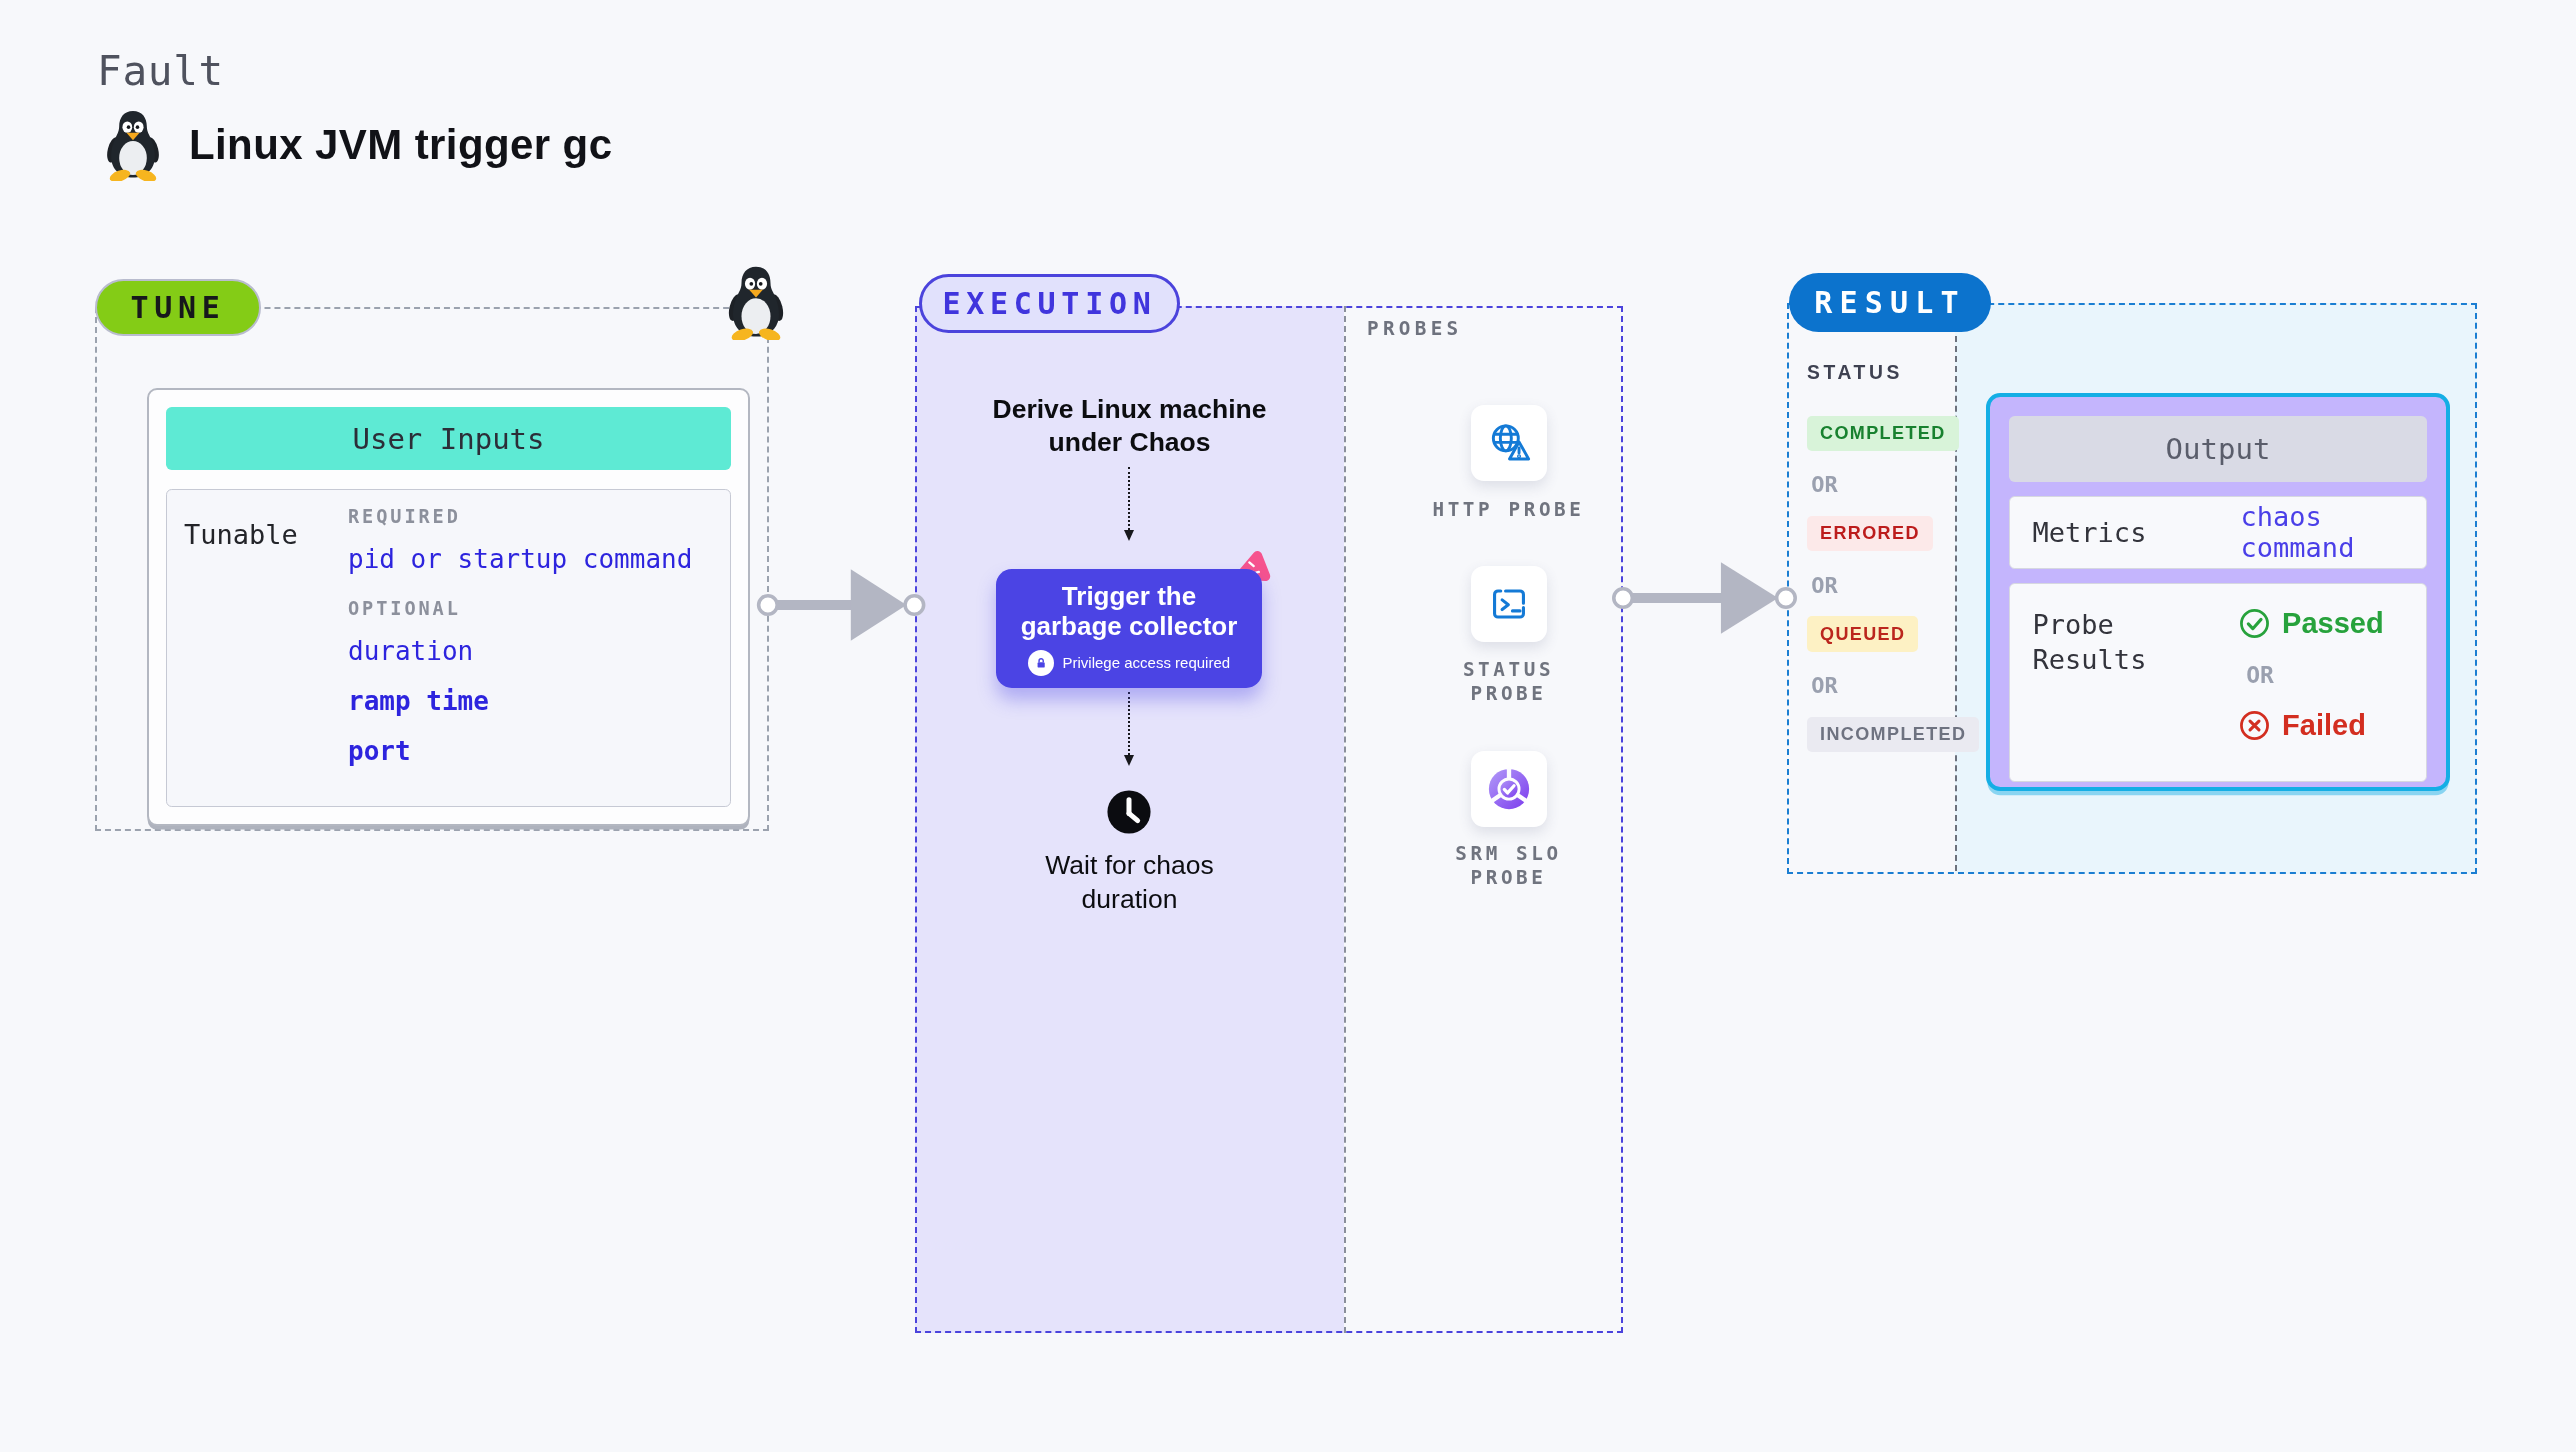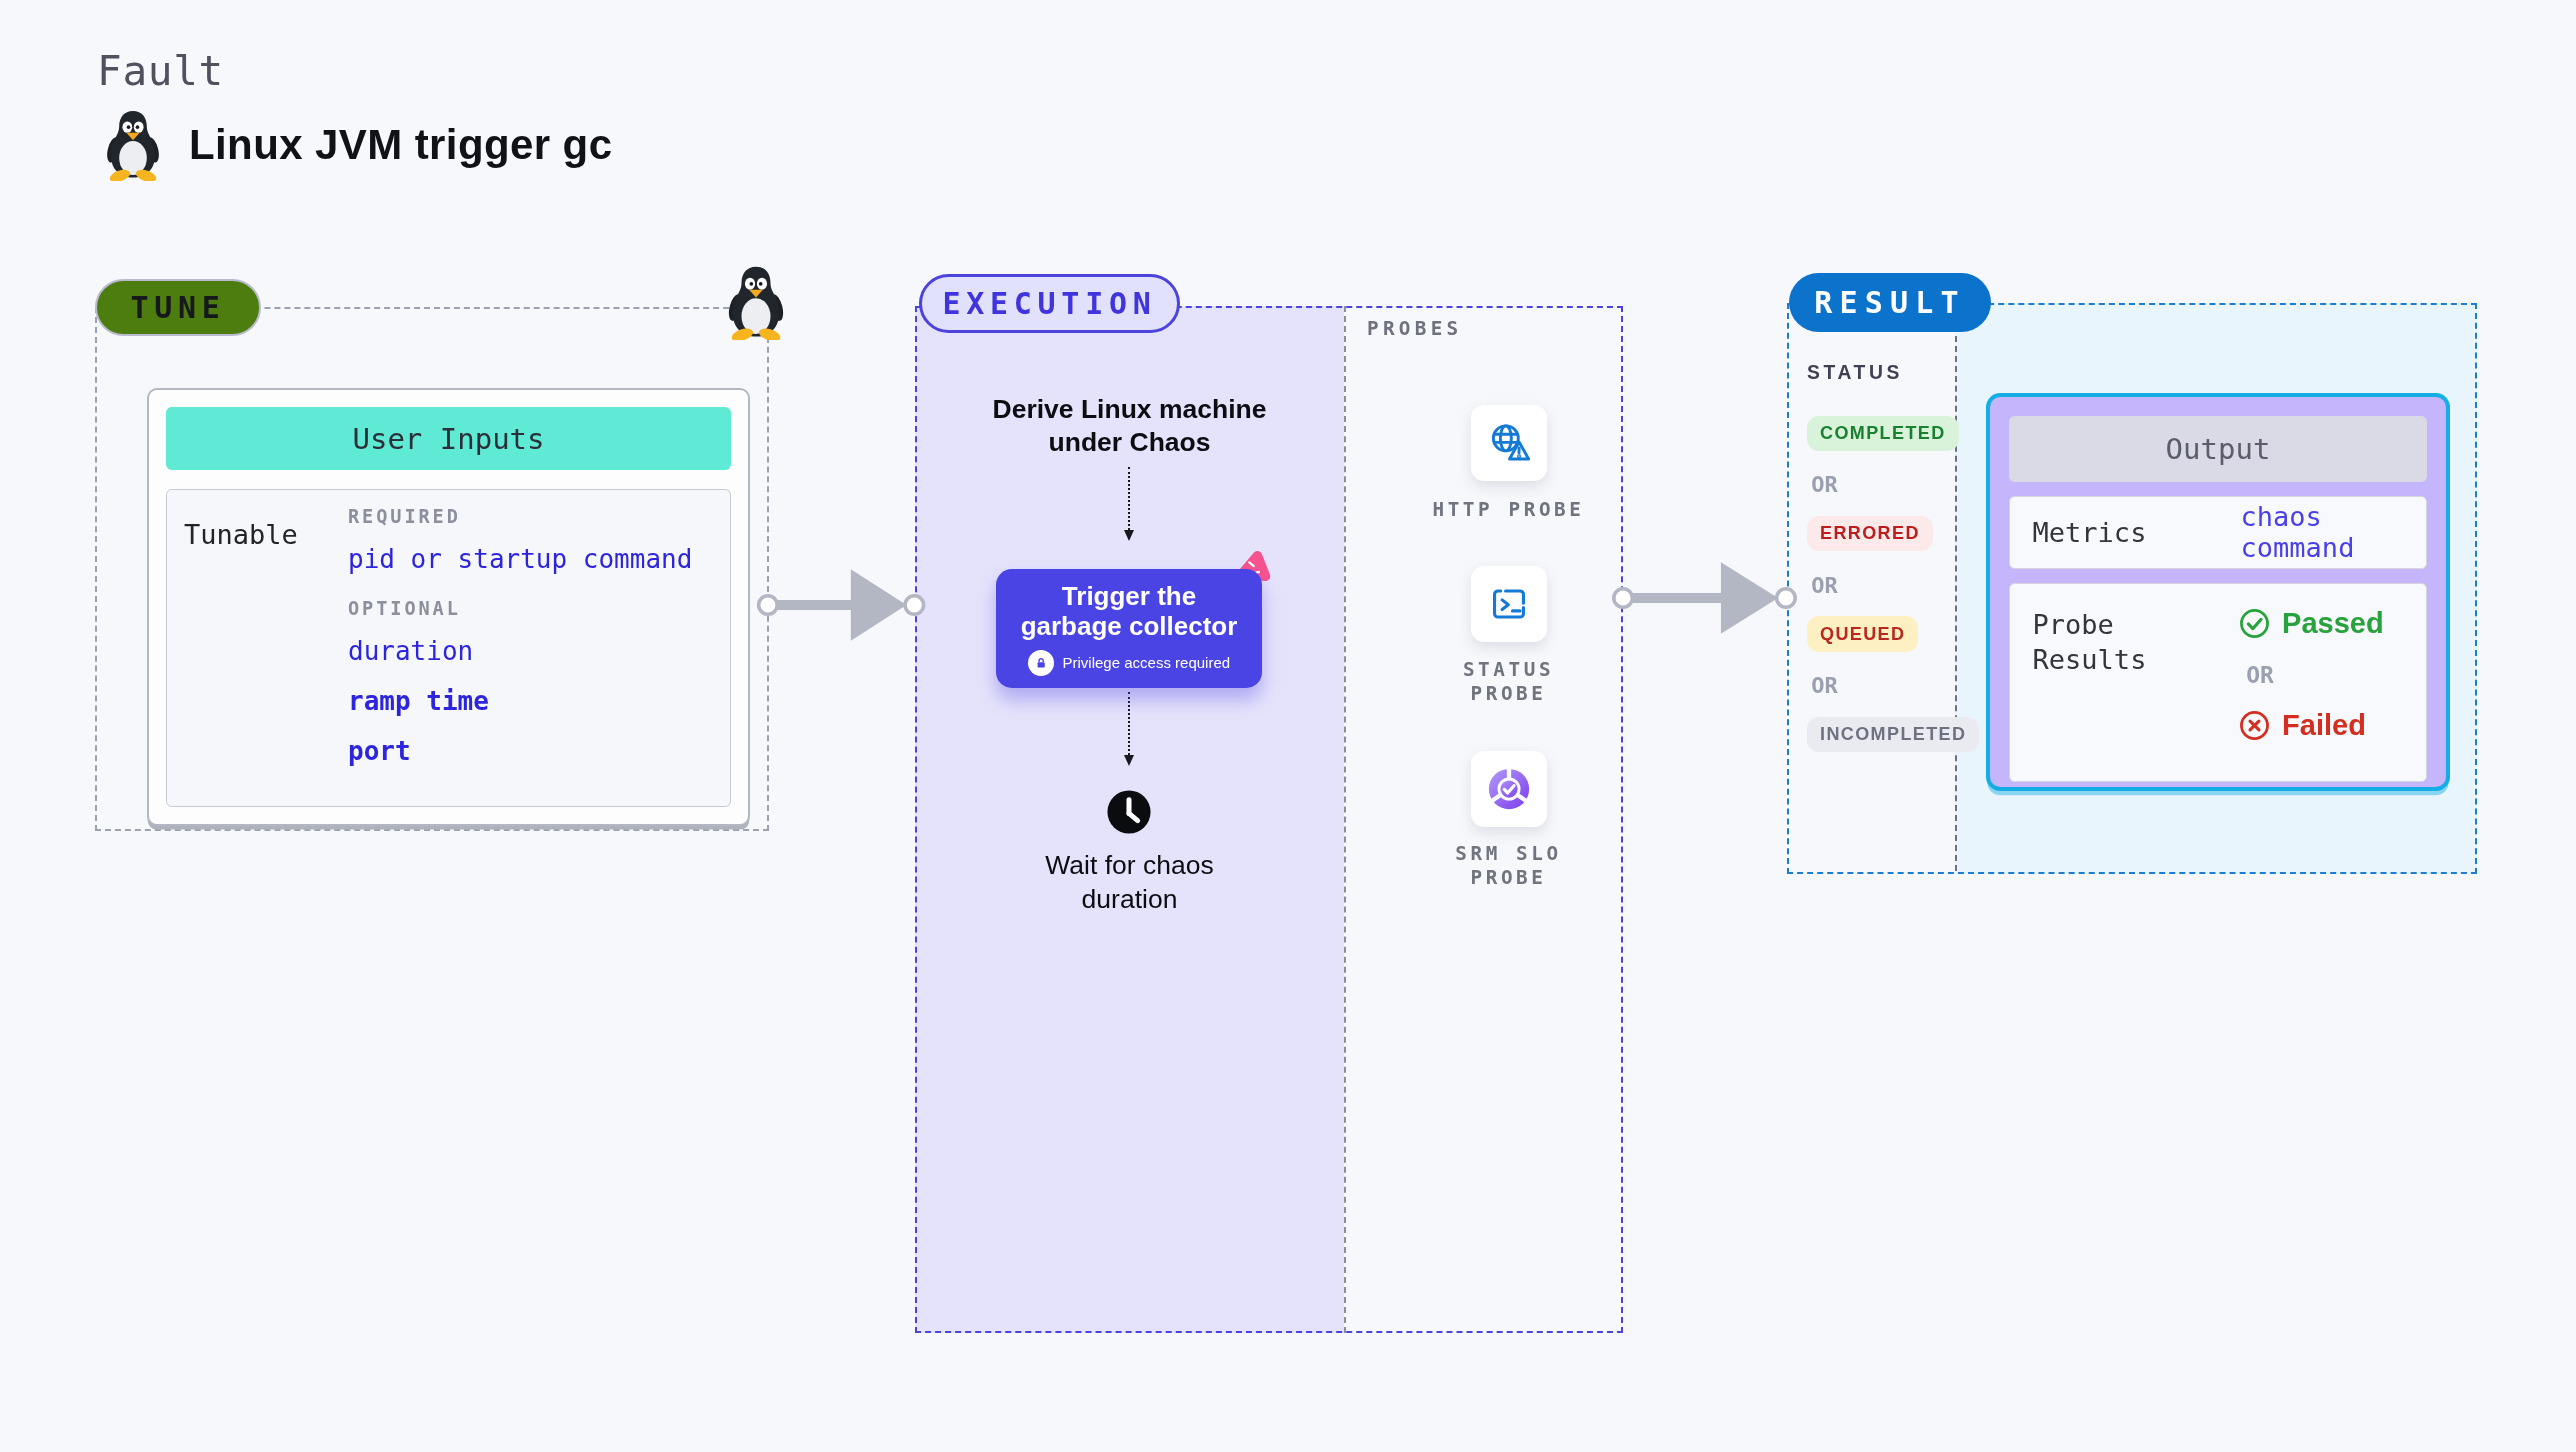--- a/index.html
+++ b/index.html
@@ -10,21 +10,21 @@
   
   .fault-label{position:absolute;left:97px;top:47px;font-family:"DejaVu Sans Mono",monospace;
     font-size:41px;font-weight:400;color:#4f525e;letter-spacing:0.7px;}
   .title-row{position:absolute;left:107px;top:109px;display:flex;align-items:center;gap:30px;}
   .title-row .penguin{width:52px;height:72px;}
   .page-title{font-size:42px;font-weight:700;color:#111217;letter-spacing:0.4px;}
 
   
   .pill{position:absolute;display:flex;align-items:center;justify-content:center;
     font-family:"DejaVu Sans Mono",monospace;font-weight:700;border-radius:43px;z-index:5;box-sizing:border-box;}
-  .pill-tune{left:95px;top:279px;width:166px;height:57px;background:#4d7c0f;
+  .pill-tune{left:95px;top:279px;width:166px;height:57px;background:#84cc16;
     border:2.1px solid #b9bcce;color:#17181c;font-size:30px;letter-spacing:5.7px;}
   .pill-exec{left:919px;top:274px;width:261px;height:59px;background:#e1e1fc;
     border:3.6px solid var(--exec-border,#4b43dc);color:#4035dd;font-size:30px;letter-spacing:5.7px;}
   .pill-result{left:1789px;top:273px;width:202px;height:59px;background:var(--result-badge,#0c73cd);
     color:#fff;font-size:30px;letter-spacing:7.2px;}
 
   
   .tune-box{position:absolute;left:95px;top:307px;width:674px;height:524px;
     border:2.1px dashed #9ba2ae;box-sizing:border-box;}
   .tune-penguin{position:absolute;left:728px;top:265px;width:56px;height:75px;z-index:6;}
@@ -85,21 +85,21 @@
   .pl1{top:498px;}.pl2{top:658px;}.pl3{top:842px;}
 
   
   .result-box{position:absolute;left:1787px;top:303px;width:690px;height:571px;
     border:2.9px dashed var(--result-border,#1b7ed2);box-sizing:border-box;}
   .result-fill{position:absolute;left:1955px;top:303px;width:522px;height:571px;background:var(--result-bg,#e9f5fc);}
   .result-divider{position:absolute;left:1955px;top:306px;height:565px;width:0;border-left:2.1px dashed #6c717d;}
   .status-col{position:absolute;left:1807px;top:362px;width:147px;display:flex;
     flex-direction:column;align-items:flex-start;}
   .status-label{font-size:19.3px;font-weight:700;letter-spacing:3.6px;color:#3e4151;}
-  .status-badge{font-size:18px;font-weight:700;letter-spacing:1.4px;padding:7.2px 13px;border-radius:12px;}
+  .status-badge{font-size:18px;font-weight:700;letter-spacing:1.4px;padding:7.2px 13px;border-radius:5px;}
   .st-completed{background:var(--completed-bg,#d8f3d9);color:var(--completed-fg,#18812f);margin-top:31.5px;}
   .st-errored{background:var(--errored-bg,#fce9e9);color:var(--errored-fg,#bc1c1c);margin-top:18.6px;}
   .st-queued{background:var(--queued-bg,#fdf1c4);color:var(--queued-fg,#bb261d);margin-top:18.6px;}
   .st-incompleted{background:var(--incompleted-bg,#eaeaf1);color:var(--incompleted-fg,#6e7280);margin-top:18.6px;}
   .or-sep{font-size:22px;font-weight:700;color:#9aa0af;margin:21.5px 0 0 4.3px;font-family:"DejaVu Sans Mono",monospace;}
 
   .output-panel{position:absolute;left:1986px;top:393px;width:464px;height:398px;background:#c4b5fd;
     border:4.3px solid var(--output-border,#14aee5);border-radius:14.3px;box-sizing:border-box;
     box-shadow:0 5.7px 0 -1.4px rgba(20,174,229,.45);z-index:2;padding:18.6px;}
   .output-header{height:66px;background:#d9dae5;border-radius:5.7px;display:flex;align-items:center;

